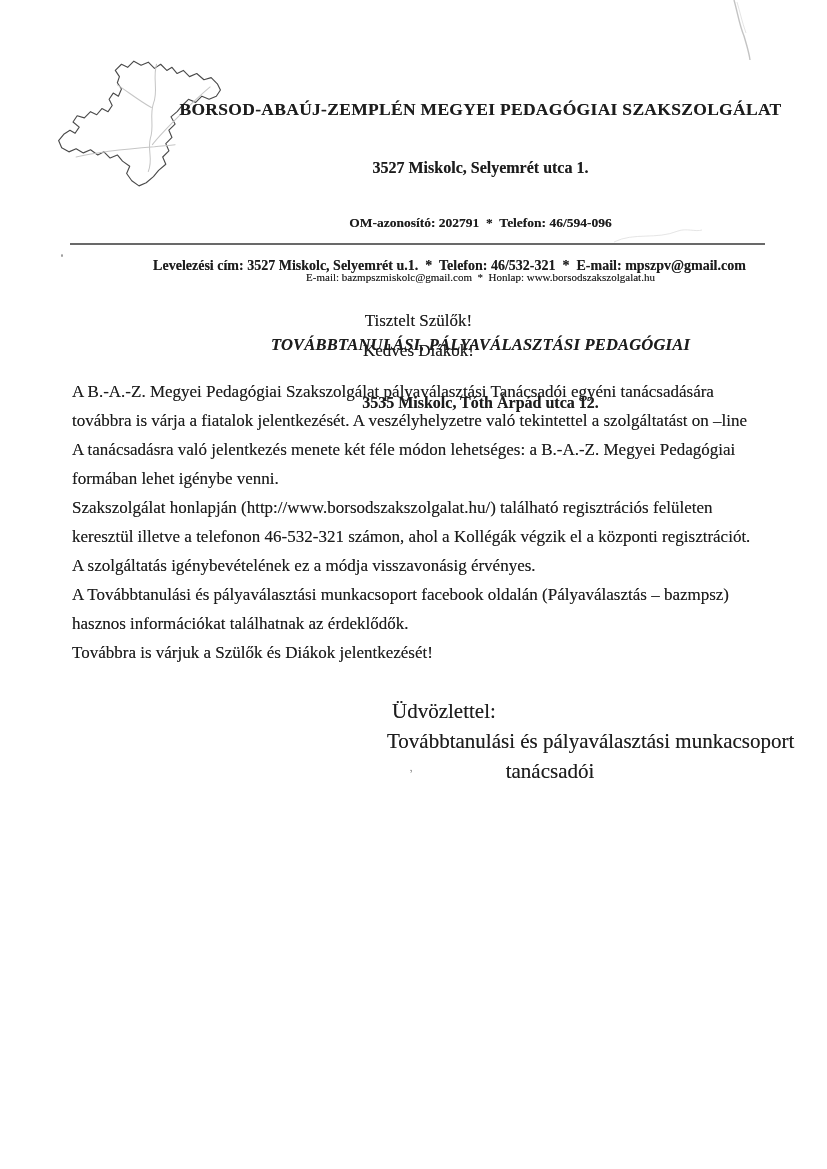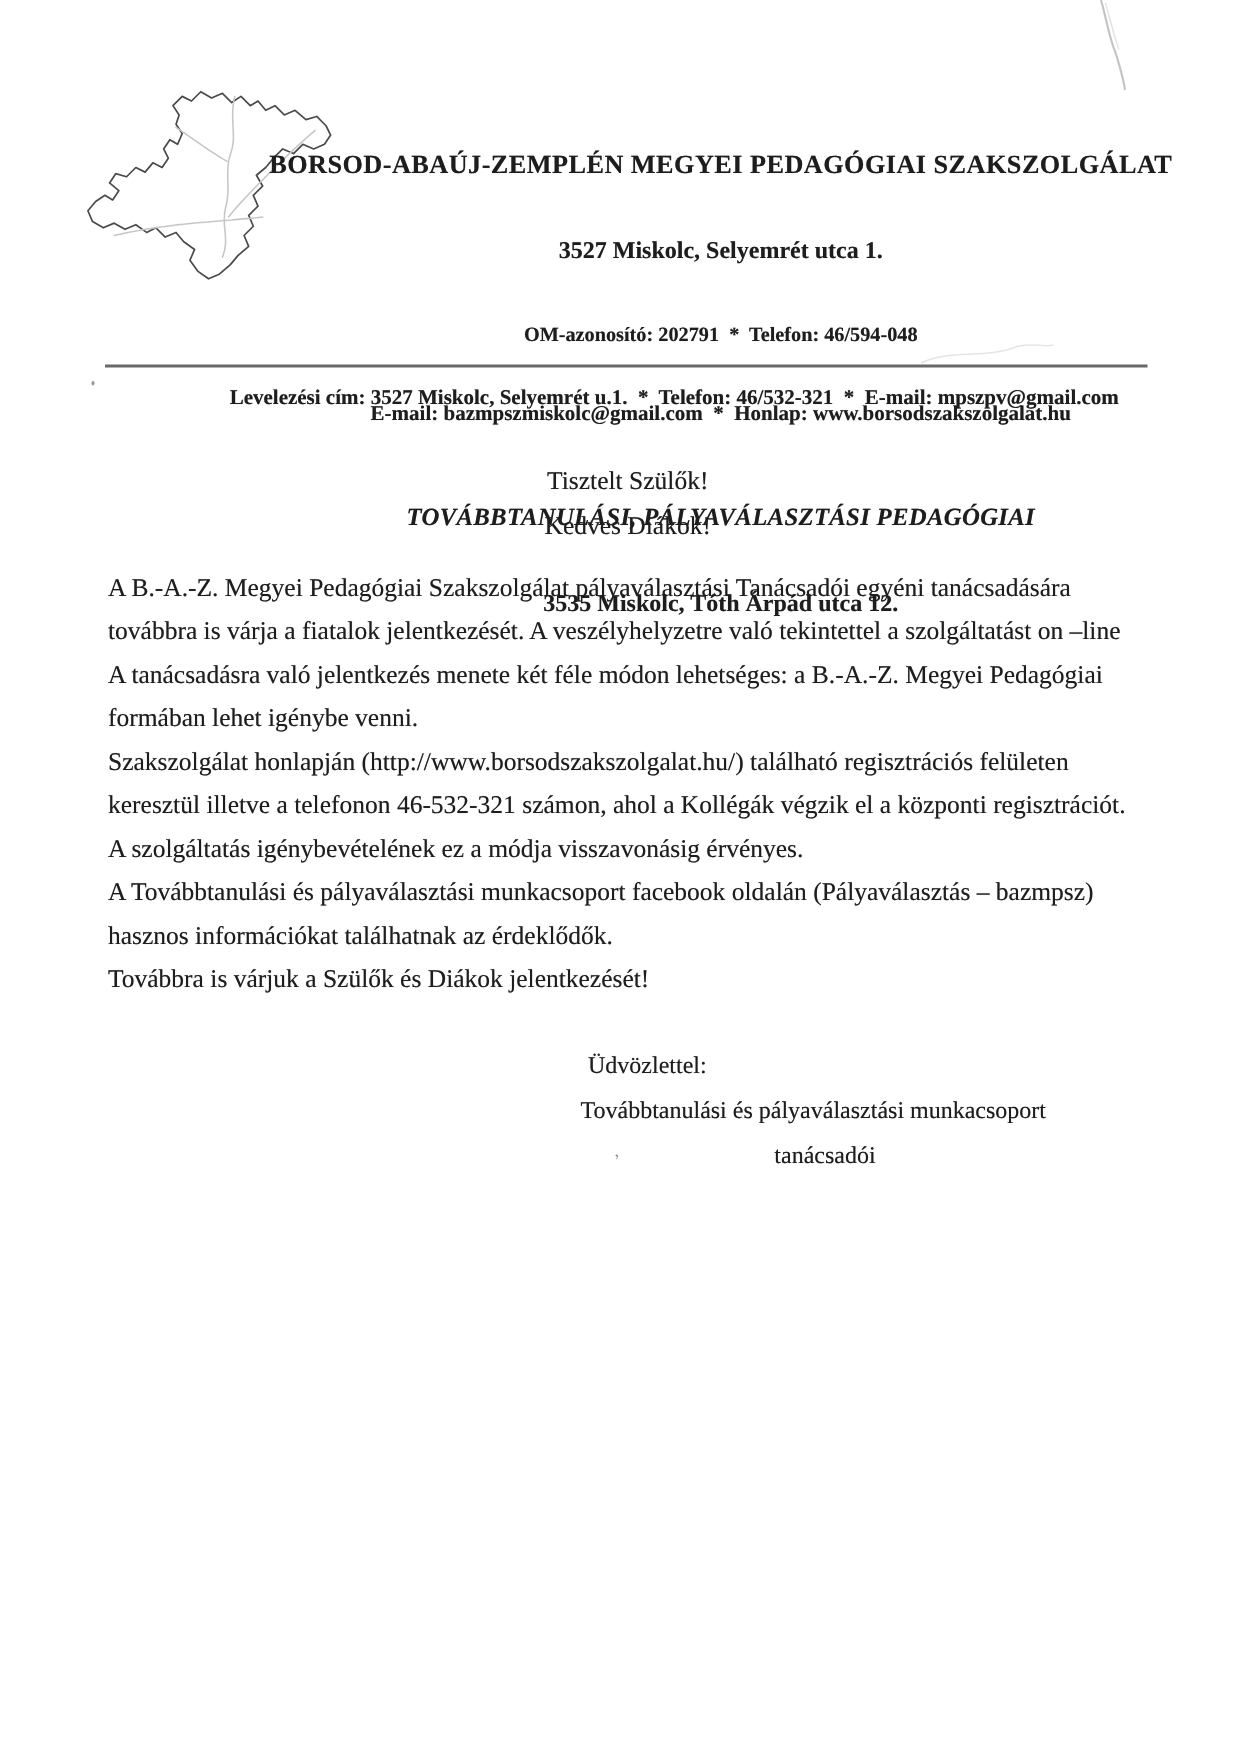--- a/index.html
+++ b/index.html
@@ -16,21 +16,21 @@
 
   
   .letterhead-text {
     left: 134px; right: 0; top: 62px;
     text-align: center;
     white-space: pre-wrap;
   }
   .org-name   { font-weight: bold; font-size: 17.5px; letter-spacing: .3px; line-height: 23px; }
   .org-addr   { font-weight: bold; font-size: 16px;   line-height: 21px; }
   .org-ids    { font-weight: bold; font-size: 13.5px; line-height: 18px; }
-  .org-mail   { font-weight: bold; font-size: 14px; line-height: 18px; }
+  .org-mail   { font-weight: normal; font-size: 11px; line-height: 18px; }
   .dept-name  { font-weight: bold; font-style: italic; font-size: 16.5px; line-height: 22px; margin-top: 12px; letter-spacing: .2px; }
   .dept-addr  { font-weight: bold; font-size: 16px; line-height: 21px; }
 
   .mailing-line {
     left: 120px; right: 48px; top: 215px;
     text-align: center;
     font-weight: bold; font-size: 14px;
     white-space: pre-wrap;
     margin-top: 43px;
   }
@@ -45,21 +45,21 @@
     text-align: center;
     font-size: 17px; line-height: 30px; margin-top: 10px;
   }
   .body-lines {
     left: 72px; top: 377px;
     font-size: 17px; line-height: 29px;
     white-space: nowrap;
   }
   .closing {
     left: 387px; top: 696px; width: 326px;
-    font-size: 16px; line-height: 30px;
+    font-size: 21px; line-height: 30px;
     white-space: nowrap;
   }
   .closing .greet { padding-left: 5px; }
   .closing .role  { text-align: center; }
 
   
   .logo { left: 55px; top: 56px; }
   .artifact { pointer-events: none; }
   .comma-artifact {
     left: 409px; top: 760px;
@@ -89,21 +89,21 @@
       <path d="M60,28 C72,36 82,44 93,50"></path>
       <path d="M150,30 C138,40 128,50 118,60 C108,70 100,78 94,86"></path>
       <path d="M20,98 C45,92 70,90 96,88 C104,87 110,87 116,86"></path>
     </g>
   </svg>
 </div>
 
 <div class="abs letterhead-text scan-text">
   <div class="org-name">BORSOD-ABAÚJ-ZEMPLÉN MEGYEI PEDAGÓGIAI SZAKSZOLGÁLAT</div>
   <div class="org-addr">3527 Miskolc, Selyemrét utca 1.</div>
-  <div class="org-ids">OM-azonosító: 202791  *  Telefon: 46/594-048</div>
+  <div class="org-ids">OM-azonosító: 202791  *  Telefon: 46/594-096</div>
   <div class="org-mail">E-mail: bazmpszmiskolc@gmail.com  *  Honlap: www.borsodszakszolgalat.hu</div>
   <div class="dept-name">TOVÁBBTANULÁSI, PÁLYAVÁLASZTÁSI PEDAGÓGIAI</div>
   <div class="dept-addr">3535 Miskolc, Tóth Árpád utca 12.</div>
 </div>
 
 <div class="abs mailing-line scan-text">Levelezési cím: 3527 Miskolc, Selyemrét u.1.  *  Telefon: 46/532-321  *  E-mail: mpszpv@gmail.com</div>
 
 <div class="abs rule"></div>
 
 <div class="abs salutations scan-text">

